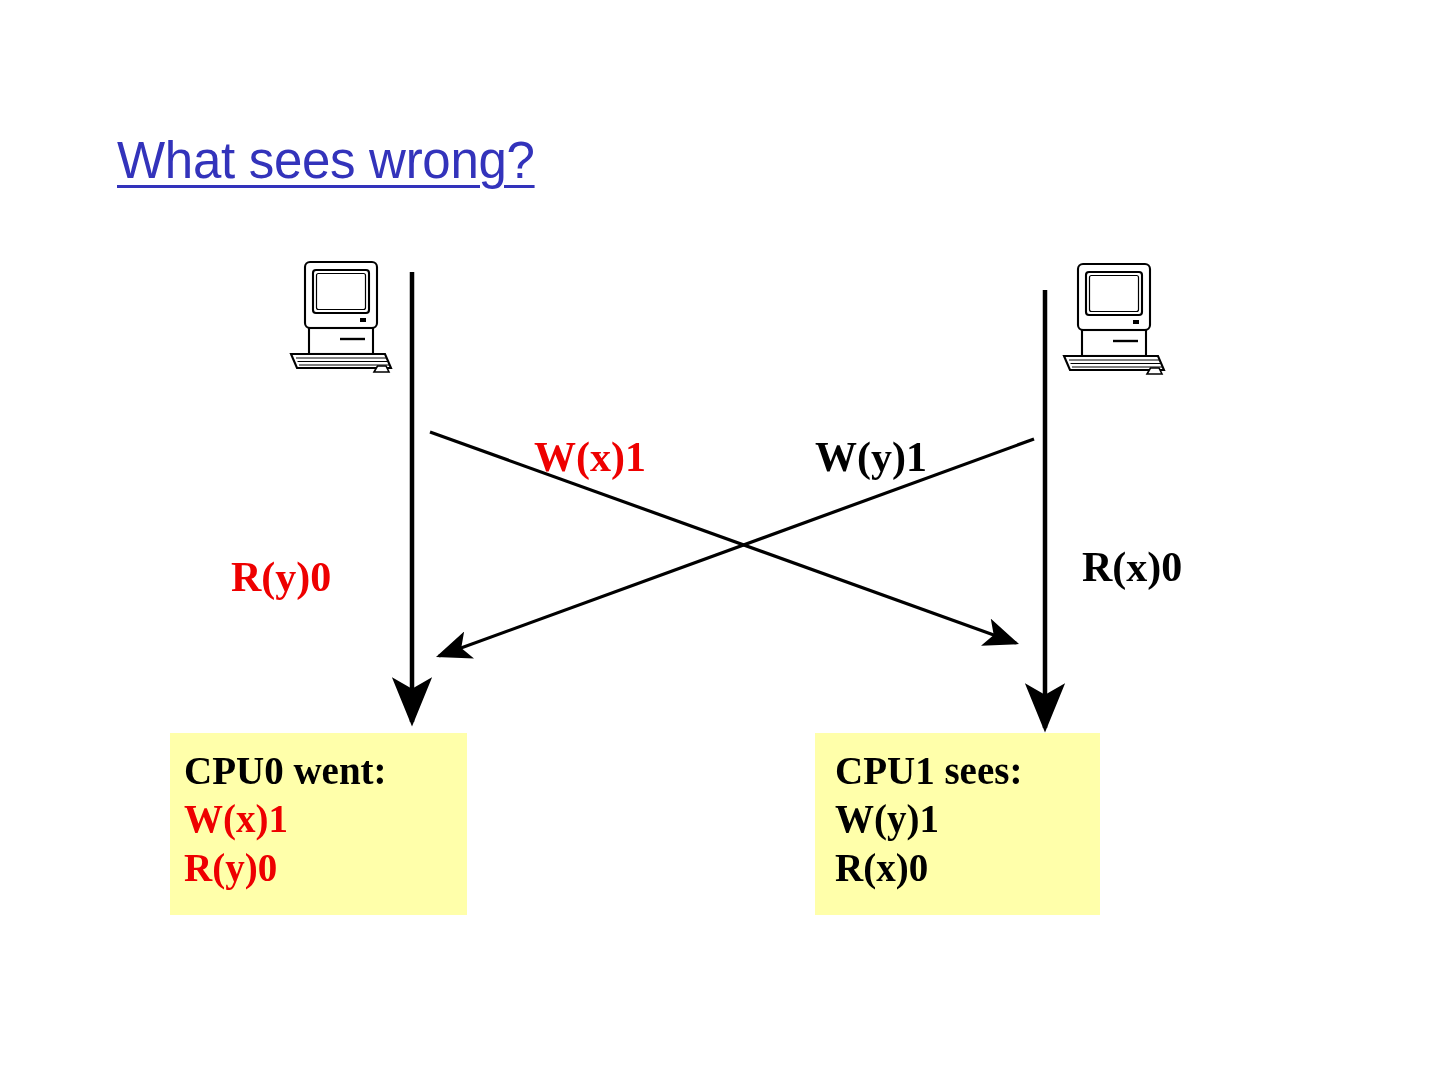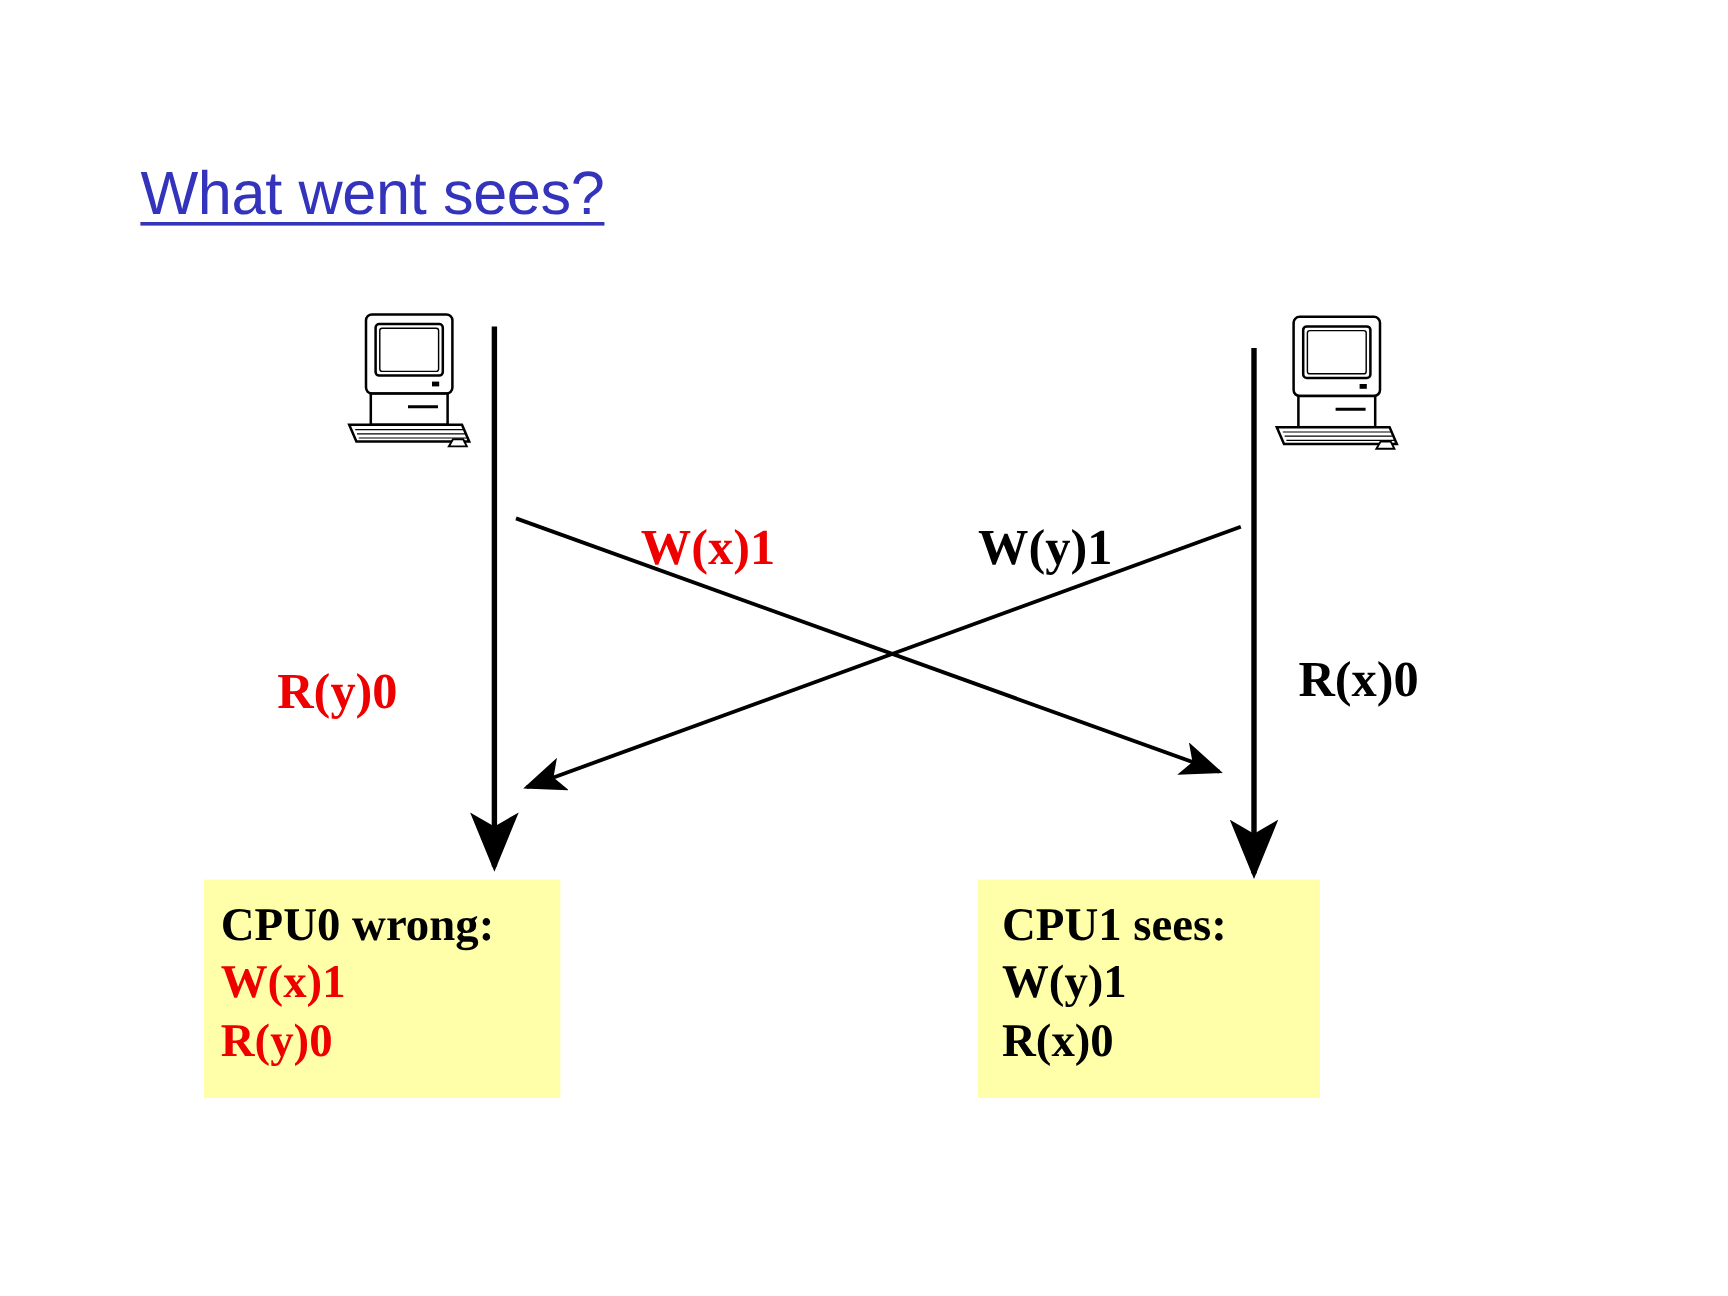--- a/index.html
+++ b/index.html
@@ -92,21 +92,21 @@
     white-space: nowrap;
   }
   .summary-line.black { color: #000000; }
   .summary-line.red   { color: #ee0000; }
 </style>
 </head>
 <body>
 
 <div id="slide">
 
-  <div id="slide-title">What went sees?</div>
+  <div id="slide-title">What sees wrong?</div>
 
   <div class="computer-icon" id="computer-icon-cpu0">
     <svg width="118" height="118" viewBox="0 0 118 118">
       <g fill="none" stroke="#000000" stroke-width="2.1">
 
         <rect x="20" y="6" width="72" height="66" rx="5" ry="5" fill="#ffffff"></rect>
 
         <rect x="28" y="14" width="56" height="43" rx="3" ry="3" fill="#ffffff"></rect>
 
         <rect x="31.5" y="17.5" width="49" height="36" rx="2" ry="2" fill="#ffffff" stroke-width="1.2"></rect>
@@ -168,21 +168,21 @@
 
   <div class="op-label" id="op-label-wx1">W(x)1</div>
 
   <div class="op-label" id="op-label-wy1">W(y)1</div>
 
   <div class="op-label" id="op-label-ry0">R(y)0</div>
 
   <div class="op-label" id="op-label-rx0">R(x)0</div>
 
   <div class="summary-box" id="summary-box-cpu0">
-    <div class="summary-line black">CPU0 wrong:</div>
+    <div class="summary-line black">CPU0 went:</div>
     <div class="summary-line red">W(x)1</div>
     <div class="summary-line red">R(y)0</div>
   </div>
 
   <div class="summary-box" id="summary-box-cpu1">
     <div class="summary-line black">CPU1 sees:</div>
     <div class="summary-line black">W(y)1</div>
     <div class="summary-line black">R(x)0</div>
   </div>
 

